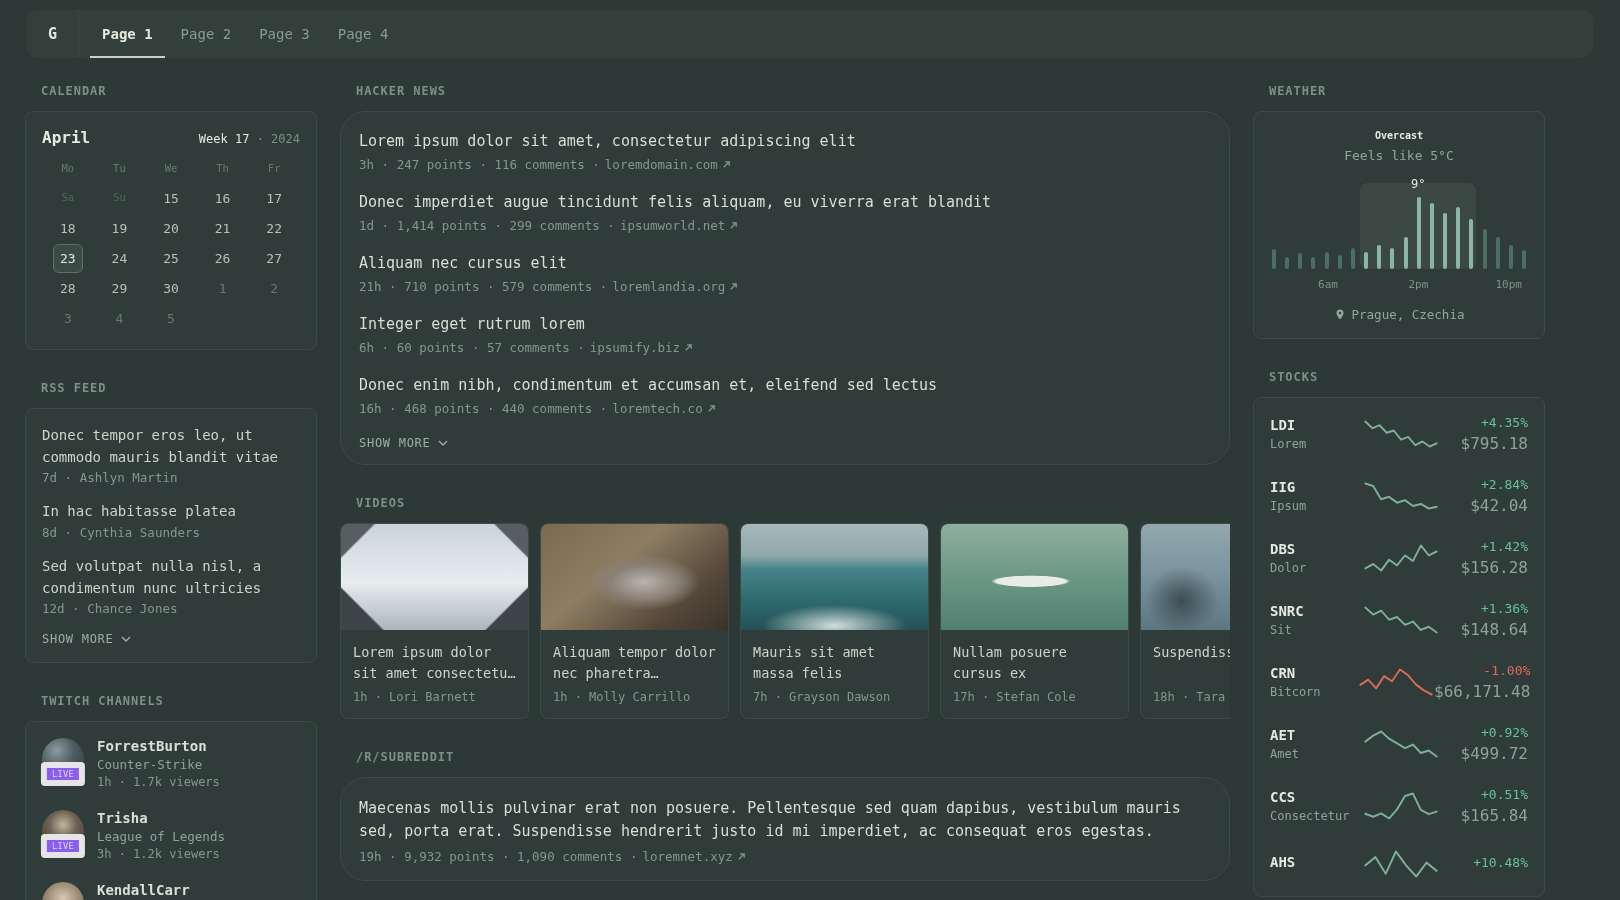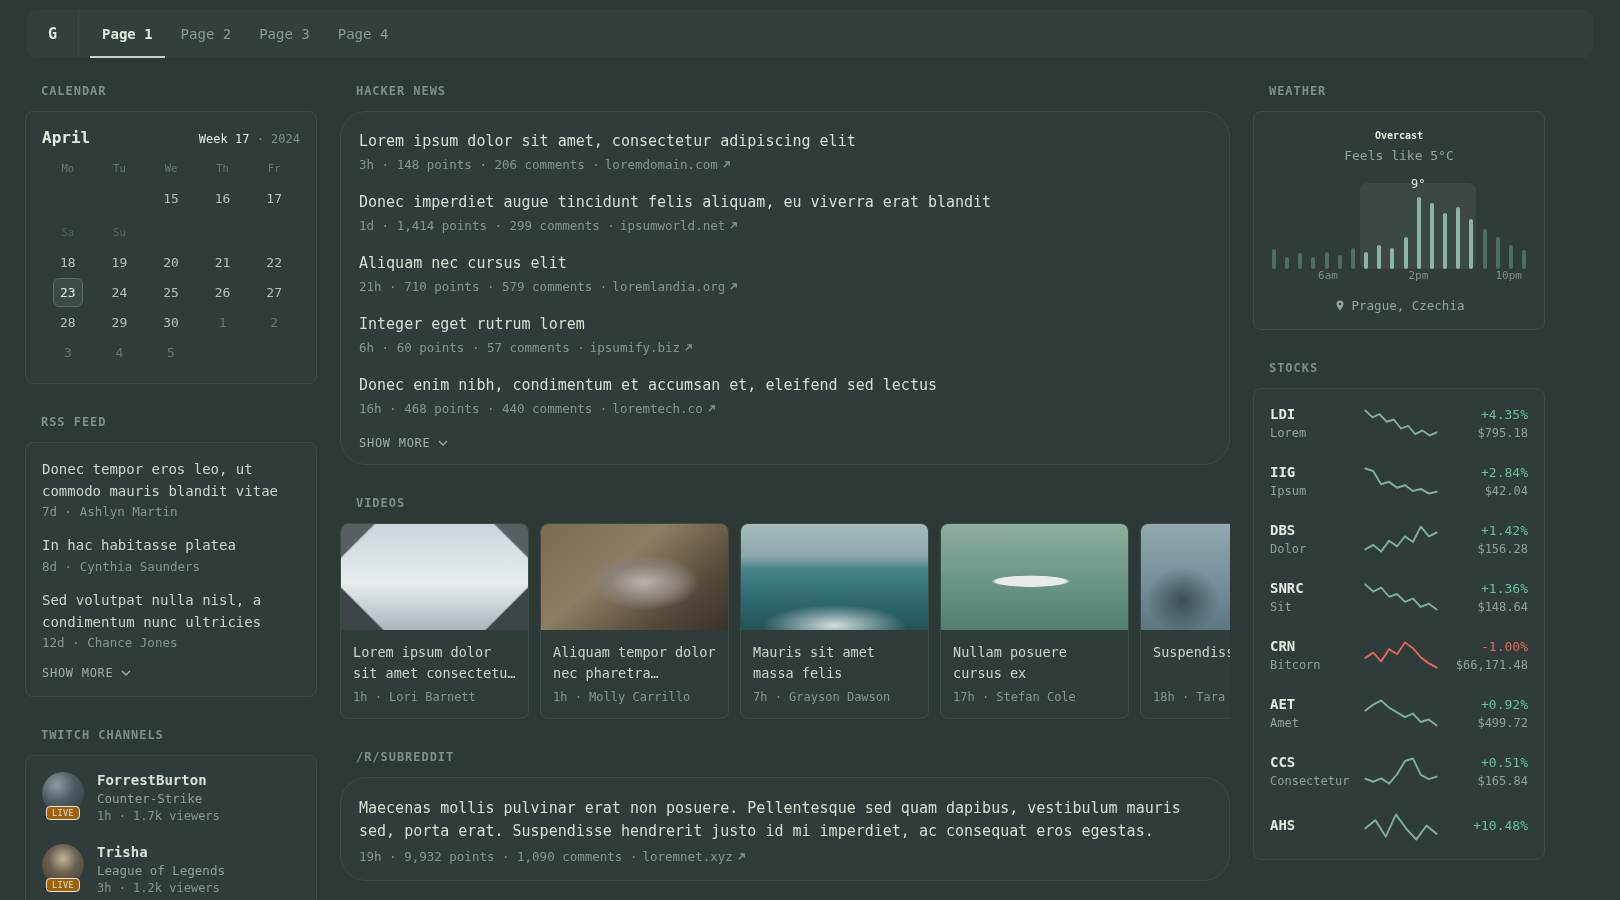--- a/index.html
+++ b/index.html
@@ -29,41 +29,41 @@
   .sec{font-size:12px;font-weight:700;letter-spacing:.08em;color:var(--sec);margin:0 0 13px 16px;}
   .card{border:1px solid var(--card-border);border-radius:8px;background:var(--card-bg);padding:16px;}
 
   
   .cal-head{display:flex;justify-content:space-between;align-items:baseline;margin-bottom:8px;}
   .cal-month{font-size:16px;font-weight:700;color:var(--txt-bright);}
   .cal-week{font-size:12px;color:var(--txt-bright);}
   .cal-week .muted{color:var(--sec);text-align:right;}
   .cal-grid{display:grid;grid-template-columns:repeat(5,1fr);row-gap:1px;text-align:center;}
   .cal-dow{font-size:10.5px;color:var(--txt-dim);padding:7px 0 9px;}
-  .cal-dow.dim{color:#55655f;margin-top:35px;}
+  .cal-dow.dim{color:#55655f;}
   .cal-day{font-size:13px;color:#b6c2b8;width:30px;height:29px;line-height:29px;margin:0 auto;border-radius:6px;cursor:default;}
   .cal-day.sel{background:#3b4a44;border:1px solid #5d6f67;line-height:27px;color:var(--txt-bright);}
   .cal-day.dim{color:var(--txt-dim);}
 
   
   .rss-item{margin-bottom:16px;}
   .rss-title{font-size:14px;line-height:1.55;color:var(--txt);cursor:pointer;}
   .rss-meta{font-size:12.5px;color:var(--txt-mut);margin-top:2px;}
   .show-more{display:flex;align-items:center;gap:7px;margin-top:14px;font-size:12px;letter-spacing:.06em;color:#9caea5;cursor:pointer;}
   .chev{display:inline-block;}
 
   
   .tw-row{display:flex;gap:13px;margin-bottom:21px;cursor:pointer;}
   .tw-row:last-of-type{margin-bottom:4px;}
   .tw-av-wrap{position:relative;flex:none;width:42px;height:48px;}
   .avatar{width:42px;height:42px;border-radius:50%;}
   .av-1{background:radial-gradient(circle at 35% 30%,#8d9aa0 0%,#4d5a60 45%,#2b3a3e 100%);}
   .av-2{background:radial-gradient(circle at 50% 35%,#c2b6a0 0%,#6e6252 40%,#32342f 100%);}
   .av-3{background:radial-gradient(circle at 50% 40%,#d9c9b2 0%,#9a8a74 50%,#5a5246 100%);}
-  .live-badge{position:absolute;left:50%;bottom:0;transform:translateX(-50%);background:#a16207;border:1px solid #e5e5e5;border-radius:4px;font-size:8.5px;letter-spacing:.05em;padding:1px 5px;color:#d6ded4;}
+  .live-badge{position:absolute;left:50%;bottom:0;transform:translateX(-50%);background:#8b5cf6;border:6px solid #e5e5e5;border-radius:4px;font-size:8.5px;letter-spacing:.05em;padding:1px 5px;color:#d6ded4;}
   .tw-name{font-size:14px;font-weight:700;color:#d9e0d5;}
   .tw-game{font-size:12.5px;color:#8fa29a;margin-top:3px;}
   .tw-meta{font-size:12px;color:var(--txt-mut);margin-top:3px;}
 
   
   .hn-card{padding:19px 18px 14px;border-radius:26px;}
   .hn-item{margin-bottom:20px;}
   .hn-title{font-size:15px;color:#d8dfd4;line-height:1.4;cursor:pointer;}
   .meta{display:flex;align-items:center;gap:5px;font-size:12.5px;color:var(--txt-mut);margin-top:5px;}
   .domain{color:var(--txt-mut);cursor:pointer;}
@@ -85,37 +85,37 @@
   
   .weather-card{text-align:center;padding:18px 16px 16px;}
   .w-cond{font-size:10px;font-weight:700;color:var(--txt-bright);}
   .w-feels{font-size:13px;color:#93a59d;margin-top:7px;}
   .wchart{position:relative;height:90px;margin-top:16px;}
   .w-hl{position:absolute;top:4px;bottom:0;border-radius:8px;background:rgba(213,224,214,.075);}
   .wbars{position:absolute;left:2px;right:2px;bottom:0;top:18px;display:flex;align-items:flex-end;justify-content:space-between;}
   .wbar{width:4px;border-radius:2px;background:#4b6e65;}
   .wbar.hl{background:#8db5a5;}
   .w-peak{position:absolute;top:-2px;transform:translateX(-50%);font-size:12px;color:#e6ebe2;}
-  .w-times{position:relative;height:15px;margin-top:0;}
+  .w-times{position:relative;height:15px;margin-top:9px;}
   .w-time{position:absolute;transform:translateX(-50%);font-size:11px;color:#7e918a;}
   .w-loc{display:flex;justify-content:center;align-items:center;gap:6px;margin-top:14px;font-size:12.5px;color:#93a59d;}
 
   
   .stocks-card{padding:5px 16px;}
   .stock-row{display:flex;align-items:center;padding:12px 0;cursor:pointer;}
   .st-id{width:88px;flex:none;}
   .st-ticker{font-size:14px;font-weight:700;color:var(--txt-bright);}
   .st-name{font-size:12px;color:#8fa29a;margin-top:4px;}
   .st-chart{flex:1;display:flex;justify-content:center;}
   .spark{width:76px;height:30px;color:#7fae9d;}
   .st-right{flex:none;min-width:84px;text-align:right;}
   .st-chg{font-size:13px;color:var(--positive);}
   .stock-row.neg .st-chg{color:var(--negative);}
   .stock-row.neg .spark{color:var(--negative);}
-  .st-price{font-size:12px;color:#8fa29a;margin-top:4px;}
+  .st-price{font-size:16px;color:#8fa29a;margin-top:4px;}
 </style>
 </head>
 <body>
 
 <div class="page">
 
   <header class="topbar">
     <a class="logo">G</a>
     <div class="logo-sep"></div>
     <nav class="tabs">
@@ -239,21 +239,21 @@
     </div>
 
     <div class="col col-mid">
 
       <section>
         <h2 class="sec">HACKER NEWS</h2>
         <div class="card hn-card">
           <div class="hn-item">
               <div class="hn-title">Lorem ipsum dolor sit amet, consectetur adipiscing elit</div>
               <div class="meta">
-                <span>3h · 148 points · 206 comments ·</span>
+                <span>3h · 247 points · 116 comments ·</span>
                 <span class="domain">loremdomain.com</span>
                 <svg class="ext" viewBox="0 0 10 10" width="9" height="9">
                   <path d="M2 8L8 2M3.5 2H8v4.5" fill="none" stroke="currentColor" stroke-width="1.4"></path>
                 </svg>
               </div>
             </div>
             <div class="hn-item">
               <div class="hn-title">Donec imperdiet augue tincidunt felis aliquam, eu viverra erat blandit</div>
               <div class="meta">
                 <span>1d · 1,414 points · 299 comments ·</span>

